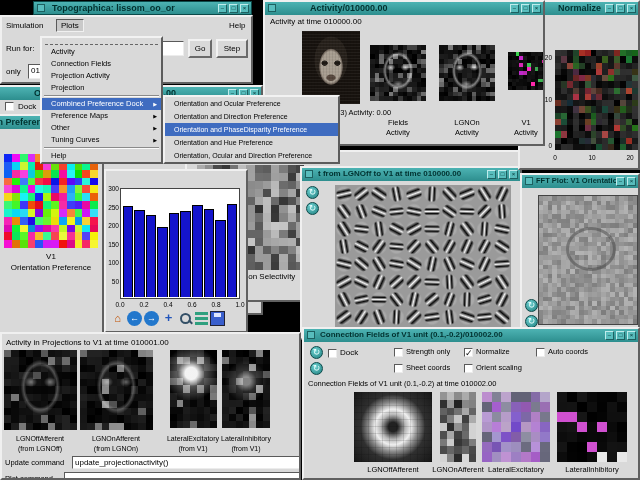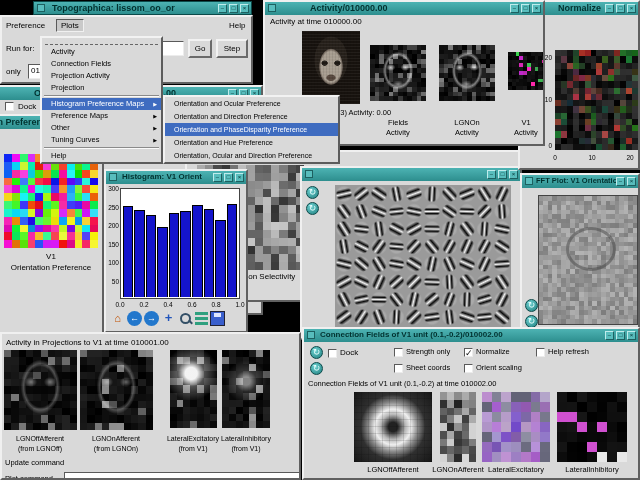--- a/index.html
+++ b/index.html
@@ -416,20 +416,21 @@
         <span style="background: rgb(170, 170, 170);"></span>
         <span style="background: rgb(88, 88, 88);"></span>
         <span style="background: rgb(101, 101, 101);"></span>
       </div>
     <span class="lbl" style="left:31px;top:120px">Orientation Selectivity</span>
   </div>
 
   <div class="win" style="left:300px;top:166px;width:222px;height:174px">
     <div class="tbar">
       <span class="ticon"></span>
+      <span class="ttext" style="left:16px;font-size:8px">t from LGNOff to V1 at time 010000.00</span>
       <span class="tbtns">
         <span class="tbtn min"></span>
         <span class="tbtn max"></span>
         <span class="tbtn cls"></span>
       </span>
     </div>
     <span class="rbtn" style="left:4px;top:18px"></span>
     <span class="rbtn" style="left:4px;top:34px"></span>
     <div class="nz" style="left: 33px; top: 17px; width: 176px; height: 176px; background: rgb(138, 138, 138); display: grid; grid-template-columns: repeat(10, 1fr); grid-template-rows: repeat(10, 1fr);">
         <span style="background: radial-gradient(circle, rgba(150, 150, 150, 0) 0px, rgba(150, 150, 150, 0) 52%, rgb(154, 154, 154) 66%), linear-gradient(167deg, rgb(170, 170, 170) 0px, rgb(170, 170, 170) 26%, rgb(10, 10, 10) 38%, rgb(242, 242, 242) 50%, rgb(10, 10, 10) 62%, rgb(170, 170, 170) 74%, rgb(170, 170, 170) 100%);"></span>
@@ -1182,29 +1183,20 @@
     <span class="lbl" style="left:24px;top:106px;font-size:7.5px">oord.( 0.00,-0.33) Activity: 0.00</span>
     <span class="lbl" style="left:103px;top:116px;width:60px;text-align:center;font-size:7.5px">Fields</span>
     <span class="lbl" style="left:103px;top:126px;width:60px;text-align:center;font-size:7.5px">Activity</span>
     <span class="lbl" style="left:172px;top:116px;width:60px;text-align:center;font-size:7.5px">LGNOn</span>
     <span class="lbl" style="left:172px;top:126px;width:60px;text-align:center;font-size:7.5px">Activity</span>
     <span class="lbl" style="left:231px;top:116px;width:60px;text-align:center;font-size:7.5px">V1</span>
     <span class="lbl" style="left:231px;top:126px;width:60px;text-align:center;font-size:7.5px">Activity</span>
   </div>
 
   <div class="win" id="hist-win" style="left:104px;top:169px;width:144px;height:164px">
-    <div class="tbar">
-      <span class="ticon"></span>
-      <span class="ttext" style="left:16px;font-size:8px">Histogram: V1 Orient</span>
-      <span class="tbtns">
-        <span class="tbtn min"></span>
-        <span class="tbtn max"></span>
-        <span class="tbtn cls"></span>
-      </span>
-    </div>
     <div class="plotarea" style="left:14px;top:17px;width:120px;height:111px">
       <div id="hist-bars" style="position:absolute;inset:1px;display:flex;align-items:flex-end">
           <div style="flex: 1 1 0%; margin: 0px 0.5px; background: rgb(20, 20, 204); border-top: 1px solid rgb(0, 0, 0); border-right: 1px solid rgb(0, 0, 0); border-left: 1px solid rgb(0, 0, 0); border-image: initial; border-bottom: none; height: 85%;"></div>
           <div style="flex: 1 1 0%; margin: 0px 0.5px; background: rgb(20, 20, 204); border-top: 1px solid rgb(0, 0, 0); border-right: 1px solid rgb(0, 0, 0); border-left: 1px solid rgb(0, 0, 0); border-image: initial; border-bottom: none; height: 81.6667%;"></div>
           <div style="flex: 1 1 0%; margin: 0px 0.5px; background: rgb(20, 20, 204); border-top: 1px solid rgb(0, 0, 0); border-right: 1px solid rgb(0, 0, 0); border-left: 1px solid rgb(0, 0, 0); border-image: initial; border-bottom: none; height: 76.6667%;"></div>
           <div style="flex: 1 1 0%; margin: 0px 0.5px; background: rgb(20, 20, 204); border-top: 1px solid rgb(0, 0, 0); border-right: 1px solid rgb(0, 0, 0); border-left: 1px solid rgb(0, 0, 0); border-image: initial; border-bottom: none; height: 65%;"></div>
           <div style="flex: 1 1 0%; margin: 0px 0.5px; background: rgb(20, 20, 204); border-top: 1px solid rgb(0, 0, 0); border-right: 1px solid rgb(0, 0, 0); border-left: 1px solid rgb(0, 0, 0); border-image: initial; border-bottom: none; height: 78.3333%;"></div>
           <div style="flex: 1 1 0%; margin: 0px 0.5px; background: rgb(20, 20, 204); border-top: 1px solid rgb(0, 0, 0); border-right: 1px solid rgb(0, 0, 0); border-left: 1px solid rgb(0, 0, 0); border-image: initial; border-bottom: none; height: 80%;"></div>
           <div style="flex: 1 1 0%; margin: 0px 0.5px; background: rgb(20, 20, 204); border-top: 1px solid rgb(0, 0, 0); border-right: 1px solid rgb(0, 0, 0); border-left: 1px solid rgb(0, 0, 0); border-image: initial; border-bottom: none; height: 86%;"></div>
           <div style="flex: 1 1 0%; margin: 0px 0.5px; background: rgb(20, 20, 204); border-top: 1px solid rgb(0, 0, 0); border-right: 1px solid rgb(0, 0, 0); border-left: 1px solid rgb(0, 0, 0); border-image: initial; border-bottom: none; height: 82.6667%;"></div>
@@ -1880,21 +1872,21 @@
     </div>
     <span class="rbtn" style="left:6px;top:17px"></span>
     <span class="rbtn" style="left:6px;top:33px"></span>
     <span class="cb" style="left:24px;top:20px"></span>
     <span class="lbl" style="left:36px;top:19px">Dock</span>
     <span class="cb" style="left:90px;top:19px"></span>
     <span class="lbl" style="left:102px;top:18px;font-size:7.5px">Strength only</span>
     <span class="cb" style="left:160px;top:19px">✓</span>
     <span class="lbl" style="left:172px;top:18px;font-size:7.5px">Normalize</span>
     <span class="cb" style="left:232px;top:19px"></span>
-    <span class="lbl" style="left:244px;top:18px;font-size:7.5px">Help refresh</span>
+    <span class="lbl" style="left:244px;top:18px;font-size:7.5px">Auto coords</span>
     <span class="cb" style="left:90px;top:35px"></span>
     <span class="lbl" style="left:102px;top:34px;font-size:7.5px">Sheet coords</span>
     <span class="cb" style="left:160px;top:35px"></span>
     <span class="lbl" style="left:172px;top:34px;font-size:7.5px">Orient scaling</span>
     <span class="lbl" style="left:4px;top:50px;font-size:7.5px">Connection Fields of V1 unit (0.1,-0.2) at time 010002.00</span>
     <div class="cfblob" style="left:50px;top:63px;width:78px;height:70px">
         <div class="pixgrid"></div>
       </div>
     <div class="nz" style="left: 136px; top: 63px; width: 36px; height: 70px; display: grid; grid-template-columns: repeat(5, 1fr); grid-template-rows: repeat(9, 1fr);">
         <span style="background: rgb(148, 148, 148);"></span>
@@ -2441,53 +2433,54 @@
       </div>
     <span class="lbl" style="left:0;top:100px;width:76px;text-align:center;font-size:7px">LGNOffAfferent</span>
     <span class="lbl" style="left:0;top:110px;width:76px;text-align:center;font-size:7px">(from LGNOff)</span>
     <span class="lbl" style="left:76px;top:100px;width:76px;text-align:center;font-size:7px">LGNOnAfferent</span>
     <span class="lbl" style="left:76px;top:110px;width:76px;text-align:center;font-size:7px">(from LGNOn)</span>
     <span class="lbl" style="left:153px;top:100px;width:76px;text-align:center;font-size:7px">LateralExcitatory</span>
     <span class="lbl" style="left:153px;top:110px;width:76px;text-align:center;font-size:7px">(from V1)</span>
     <span class="lbl" style="left:206px;top:100px;width:76px;text-align:center;font-size:7px">LateralInhibitory</span>
     <span class="lbl" style="left:206px;top:110px;width:76px;text-align:center;font-size:7px">(from V1)</span>
     <span class="lbl" style="left:3px;top:124px;font-size:7.5px">Update command</span>
+    <div class="entry" style="left:70px;top:122px;width:228px;height:13px">update_projectionactivity()</div>
     <span class="lbl" style="left:3px;top:140px;font-size:7.5px">Plot command</span>
     <div class="entry" style="left:62px;top:138px;width:236px;height:13px"></div>
   </div>
 
   <div class="tbar" style="left:33px;top:1px;right:auto;width:219px;height:14px;border:1px solid #0c4a4a">
     <span class="ticon"></span>
     <span class="ttext" style="left:18px">Topographica: lissom_oo_or</span>
     <span class="tbtns">
       <span class="tbtn min"></span>
       <span class="tbtn max"></span>
       <span class="tbtn cls"></span>
     </span>
   </div>
   <div class="win" style="left:0;top:15px;width:253px;height:69px">
-    <span class="lbl" style="left:4px;top:4px">Preference</span>
+    <span class="lbl" style="left:4px;top:4px">Simulation</span>
     <span class="menubtn" style="left:54px;top:2px">Plots</span>
     <span class="lbl" style="left:227px;top:4px">Help</span>
     <span class="lbl" style="left:4px;top:27px">Run for:</span>
     <div class="entry" style="left:46px;top:24px;width:136px;height:15px"></div>
     <div class="btn" style="left:186px;top:22px;width:24px;height:19px;line-height:15px">Go</div>
     <div class="btn" style="left:214px;top:22px;width:32px;height:19px;line-height:15px">Step</div>
     <span class="lbl" style="left:4px;top:50px">only</span>
     <div class="entry" style="left:26px;top:47px;width:92px;height:15px">010000.00</div>
   </div>
 
   <div class="menu" style="left:40px;top:36px;width:123px">
     <div class="tear"></div>
     <div class="mi">Activity</div>
     <div class="mi">Connection Fields</div>
     <div class="mi">Projection Activity</div>
     <div class="mi">Projection</div>
     <div class="sep"></div>
-    <div class="mi sub hl">Histogram Preference Maps</div>
+    <div class="mi sub hl">Combined Preference Dock</div>
     <div class="mi sub">Preference Maps</div>
     <div class="mi sub">Other</div>
     <div class="mi sub">Tuning Curves</div>
     <div class="sep"></div>
     <div class="mi">Help</div>
   </div>
 
   <div class="menu" style="left:163px;top:95px;width:177px">
     <div class="mi" style="height:13px;line-height:13px;font-size:7px">Orientation and Ocular Preference</div>
     <div class="mi" style="height:13px;line-height:13px;font-size:7px">Or­ientation and Direction Preference</div>

